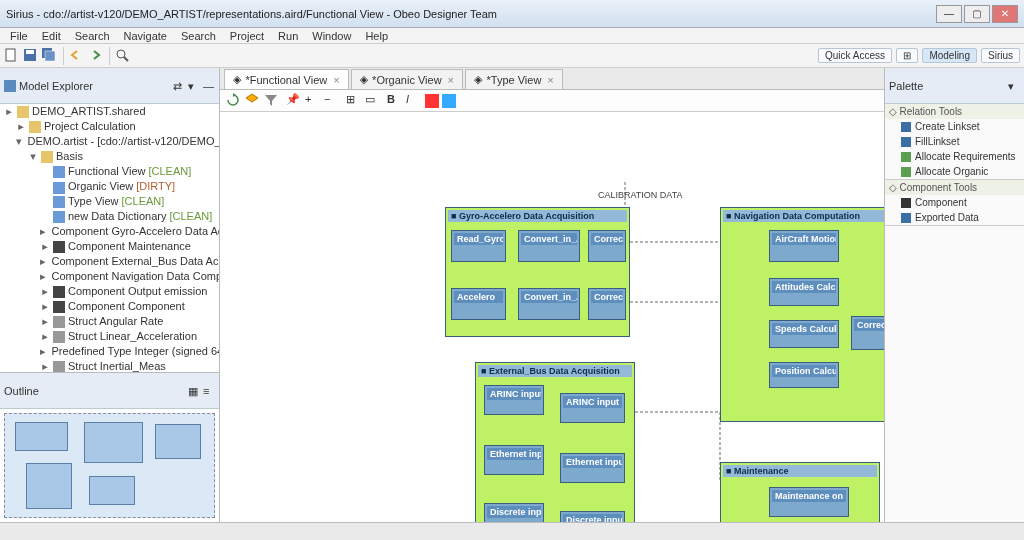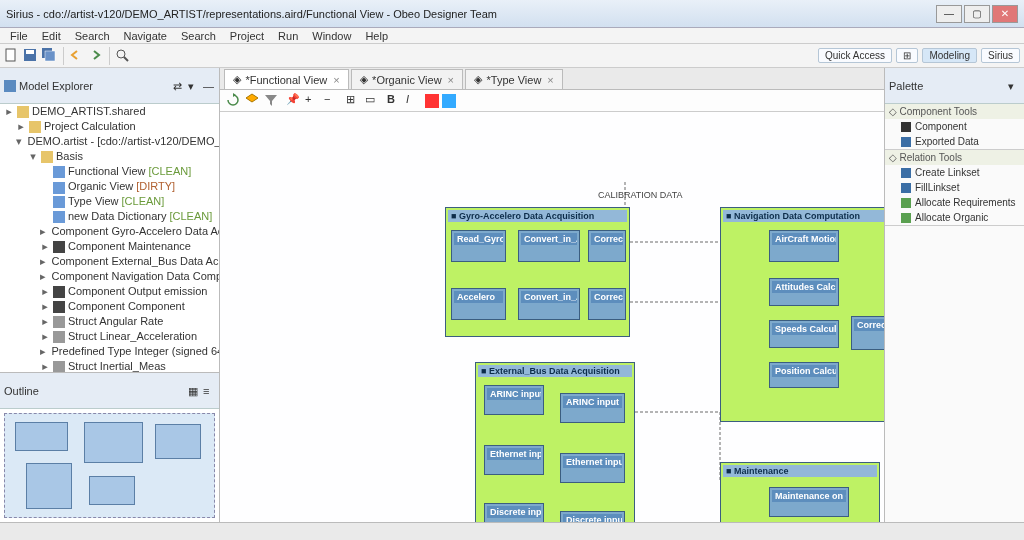--- a/index.html
+++ b/index.html
@@ -370,28 +370,28 @@
       </div>
   </div>
 
   <div class="right-col">
     <div class="panel-hdr">
       <span class="ttl">Palette</span>
       <span class="ic">▾</span>
     </div>
     <div id="palette">
         <div class="palette-sec">
-          <div class="sh">◇ Component Tools</div>
-          <div class="it"><span class="pi dark"></span>Component</div>
-          <div class="it"><span class="pi blue"></span>Exported Data</div>
-        </div>
-        <div class="palette-sec">
           <div class="sh">◇ Relation Tools</div>
           <div class="it"><span class="pi blue"></span>Create Linkset</div>
           <div class="it"><span class="pi blue"></span>FillLinkset</div>
           <div class="it"><span class="pi green"></span>Allocate Requirements</div>
           <div class="it"><span class="pi green"></span>Allocate Organic</div>
         </div>
+        <div class="palette-sec">
+          <div class="sh">◇ Component Tools</div>
+          <div class="it"><span class="pi dark"></span>Component</div>
+          <div class="it"><span class="pi blue"></span>Exported Data</div>
+        </div>
       </div>
   </div>
 </div>
 
 <div class="status"></div>
 
 </body></html>

